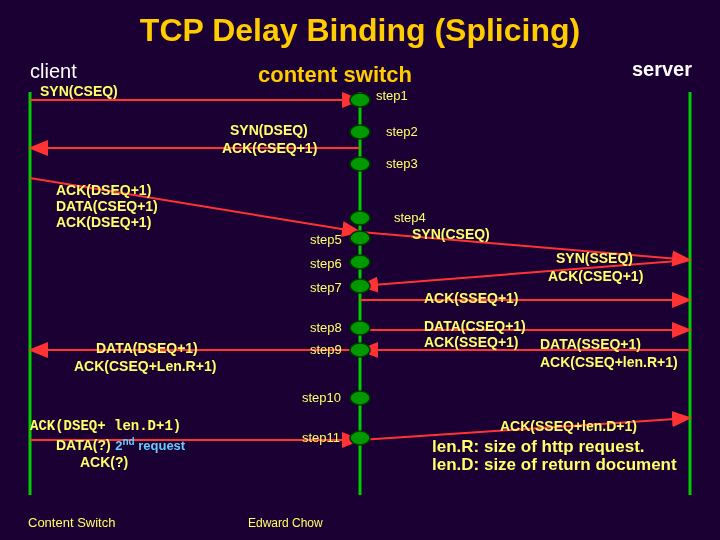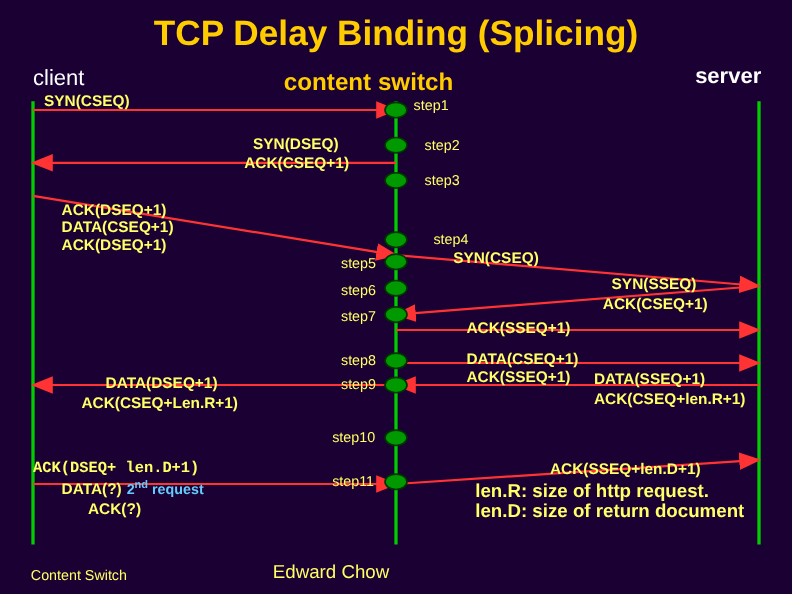--- a/index.html
+++ b/index.html
@@ -67,21 +67,21 @@
     left: 28px;
     bottom: 10px;
     color: #ffff66;
     font-size: 13px;
   }
   .footer-center {
     position: absolute;
     left: 248px;
     bottom: 10px;
     color: #ffff66;
-    font-size: 17px;
+    font-size: 12px;
   }
   .lifeline {
     stroke: #00cc00;
     stroke-width: 3;
   }
   .arrow-line {
     stroke: #ff3333;
     stroke-width: 2;
   }
   .arrowhead {

